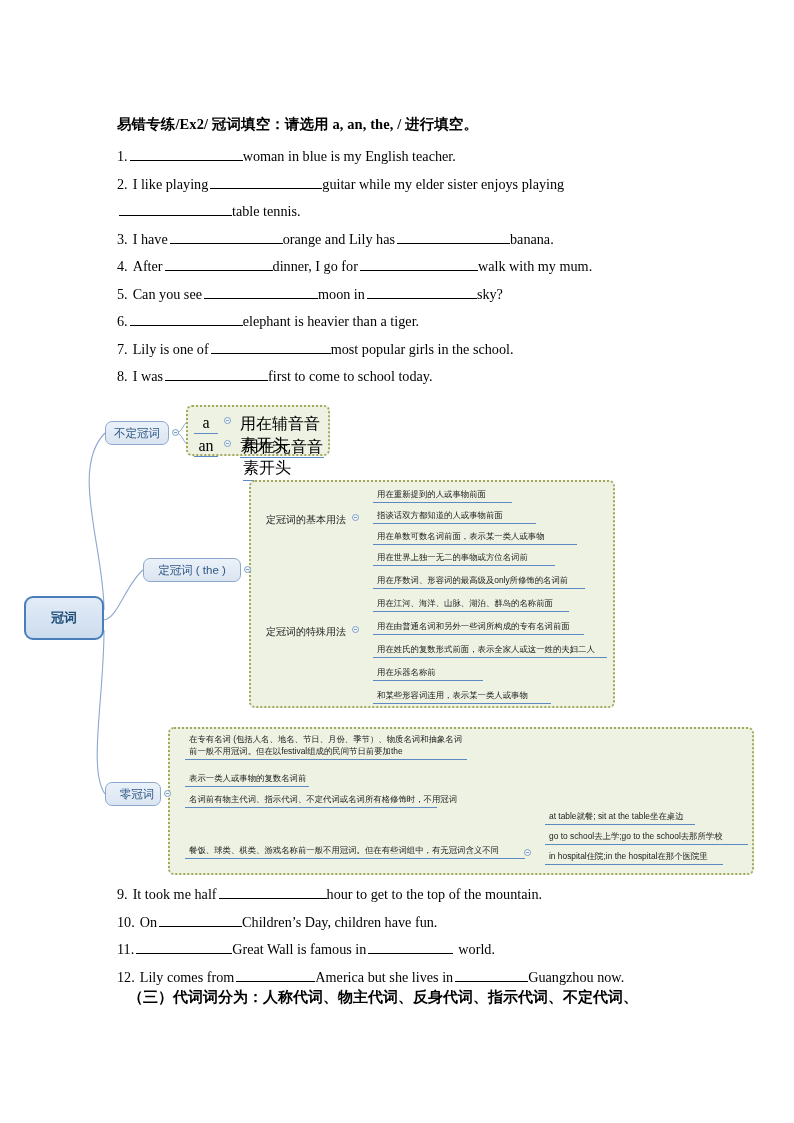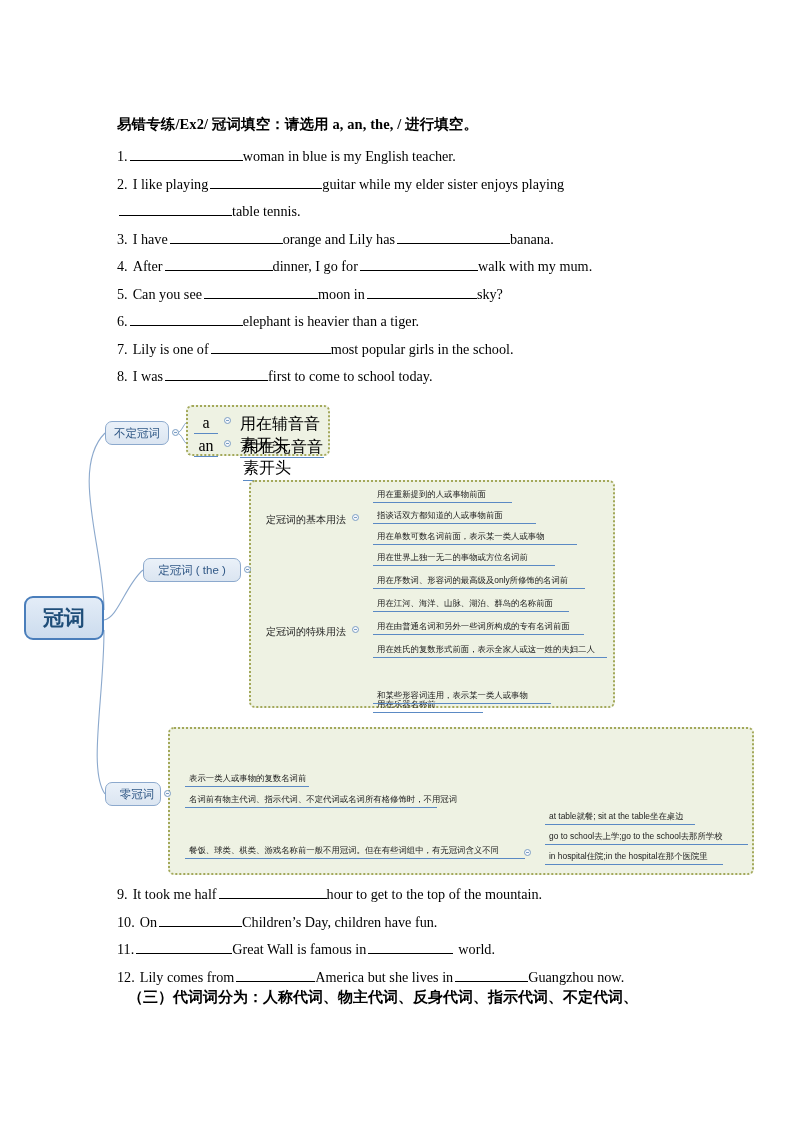--- a/index.html
+++ b/index.html
@@ -94,21 +94,21 @@
     justify-content: center;
     white-space: nowrap;
   }
   .node-root {
     left: 24px;
     top: 198px;
     width: 80px;
     height: 44px;
     border: 2.5px solid #4a7ebb;
     border-radius: 9px;
-    font-size: 21px;
+    font-size: 13px;
     font-weight: bold;
     color: #1f4e79;
     background: linear-gradient(180deg, #e3ecf7 0%, #ccdcee 100%);
   }
   .node-branch {
     height: 24px;
     font-size: 11.5px;
     padding: 0 8px;
   }
   #node-indefinite { left: 105px; top: 23px; width: 64px; }
@@ -302,30 +302,31 @@
 
     <div class="leaf" style="left:373px; top:90px;  width:139px;">用在重新提到的人或事物前面</div>
     <div class="leaf" style="left:373px; top:111px; width:163px;">指谈话双方都知道的人或事物前面</div>
     <div class="leaf" style="left:373px; top:132px; width:204px;">用在单数可数名词前面，表示某一类人或事物</div>
 
     <div class="leaf" style="left:373px; top:153px; width:182px;">用在世界上独一无二的事物或方位名词前</div>
     <div class="leaf" style="left:373px; top:176px; width:212px;">用在序数词、形容词的最高级及only所修饰的名词前</div>
     <div class="leaf" style="left:373px; top:199px; width:196px;">用在江河、海洋、山脉、湖泊、群岛的名称前面</div>
     <div class="leaf" style="left:373px; top:222px; width:211px;">用在由普通名词和另外一些词所构成的专有名词前面</div>
     <div class="leaf" style="left:373px; top:245px; width:234px;">用在姓氏的复数形式前面，表示全家人或这一姓的夫妇二人</div>
-    <div class="leaf" style="left:373px; top:268px; width:110px;margin-top:32px;">用在乐器名称前</div>
+    <div class="leaf" style="left:373px; top:268px; width:110px;">用在乐器名称前</div>
     <div class="leaf" style="left:373px; top:291px; width:178px;">和某些形容词连用，表示某一类人或事物</div>
 
     <div class="panel" id="panel-zero"></div>
 
     <div class="node node-branch" id="node-zero">
       <span>零冠词</span>
     </div>
     <div class="toggle" style="left:164px; top:392px;"></div>
 
+    <div class="leaf wrap" style="left:185px; top:335px; width:282px; line-height:11.5px;">在专有名词 (包括人名、地名、节日、月份、季节）、物质名词和抽象名词前一般不用冠词。但在以festival组成的民间节日前要加the</div>
     <div class="leaf" style="left:185px; top:374px; width:124px;">表示一类人或事物的复数名词前</div>
     <div class="leaf" style="left:185px; top:395px; width:252px;">名词前有物主代词、指示代词、不定代词或名词所有格修饰时，不用冠词</div>
     <div class="leaf" style="left:185px; top:446px; width:340px;">餐饭、球类、棋类、游戏名称前一般不用冠词。但在有些词组中，有无冠词含义不同</div>
     <div class="toggle" style="left:524px; top:451px;"></div>
 
     <div class="leaf" style="left:545px; top:412px; width:150px;">at table就餐; sit at the table坐在桌边</div>
     <div class="leaf" style="left:545px; top:432px; width:203px;">go to school去上学;go to the school去那所学校</div>
     <div class="leaf" style="left:545px; top:452px; width:178px;">in hospital住院;in the hospital在那个医院里</div>
   </div>
 

